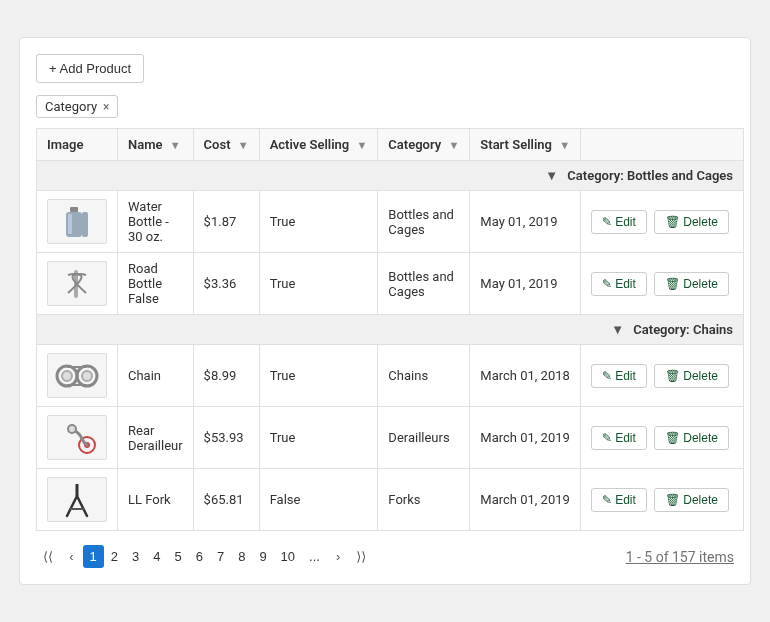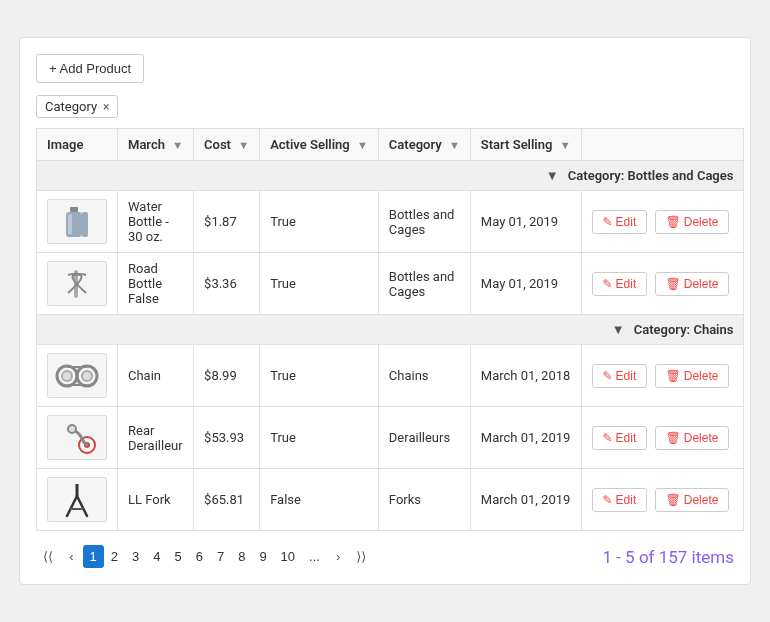--- a/index.html
+++ b/index.html
@@ -108,21 +108,21 @@
     .action-cell {
       white-space: nowrap;
     }
     .btn-edit, .btn-delete {
       border: 1px solid #ccc;
       background: #fff;
       border-radius: 3px;
       padding: 4px 10px;
       cursor: pointer;
       font-size: 12px;
-      color: #ef4444;
+      color: #14532d;
       margin-right: 4px;
     }
     .btn-icon {
       margin-right: 3px;
       font-size: 12px;
     }
     .pagination {
       display: flex;
       align-items: center;
       justify-content: space-between;
@@ -144,22 +144,23 @@
     }
     .page-btn.active {
       background: #1976d2;
       color: #fff;
       border-radius: 3px;
     }
     .page-btn.nav {
       color: #555;
     }
     .page-info {
-      color: #8b5cf6;
-      font-size: 17px;
+      color: #737373;
+      font-size: 14px;
+      text-decoration: underline;
     }
   </style>
 </head>
 <body>
 
 <div class="container">
 
   <div class="toolbar">
     <button class="add-product-btn">+ Add Product</button>
   </div>
@@ -171,21 +172,21 @@
     </span>
   </div>
 
   <table>
     <thead>
       <tr>
         <th>
           <span>Image</span>
         </th>
         <th>
-          <span>March</span>
+          <span>Name</span>
           <span class="filter-icon">▼</span>
         </th>
         <th>
           <span>Cost</span>
           <span class="filter-icon">▼</span>
         </th>
         <th>
           <span>Active Selling</span>
           <span class="filter-icon">▼</span>
         </th>

